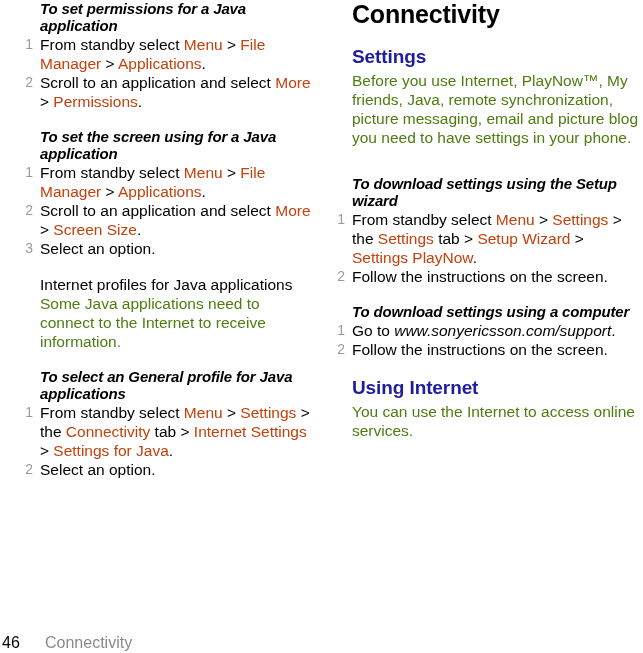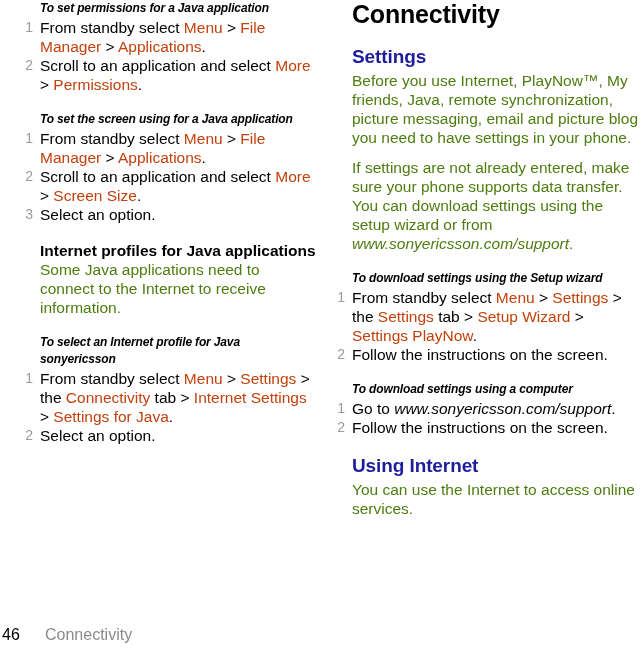--- a/index.html
+++ b/index.html
@@ -47,27 +47,27 @@
   .h-blue {
     font-size: 19px;
     font-weight: bold;
     color: #1d1d9e;
     line-height: 23px;
     margin: 17px 0 3px 22px;
     letter-spacing: -0.1px;
   }
   .h-black {
     font-size: 15.5px;
-    font-weight: bold;
+    font-weight: normal;
     color: #000;
     line-height: 19px;
     margin: 0 0 0 22px;
   }
   .h-italic {
-    font-size: 12px;
+    font-size: 15px;
     font-weight: bold;
     font-style: italic;
     color: #000;
     line-height: 17px;
     margin: 0 0 1px 22px;
     letter-spacing: -0.15px;
   }
 
   
   p.body {
@@ -104,21 +104,21 @@
     font-weight: normal;
     line-height: 19px;
   }
   .lnk { color: #c2410c; }
   .ital { font-style: italic; }
 
   
   .footer {
     position: absolute;
     left: 0;
-    bottom: 8px;
+    bottom: 0;
     width: 562px;
     height: 22px;
   }
   .footer .pageno {
     position: absolute;
     left: 2px;
     bottom: 0;
     font-size: 16px;
     color: #000;
     line-height: 20px;
@@ -154,39 +154,38 @@
         <li><span class="num">3</span><span><span>Select an option.</span></span></li>
       </ol>
 
     <div class="gap-md"></div>
 
     <div class="h-black">Internet profiles for Java applications</div>
     <p class="body">Some Java applications need to connect to the Internet to receive information.</p>
 
     <div class="gap-md"></div>
 
-    <div class="h-italic">To select an Internet profile for Java sonyericsson</div>
+    <div class="h-italic">To select an General profile for Java applications</div>
     <ol class="steps">
         <li><span class="num">1</span><span><span>From standby select </span><span class="lnk">Menu</span><span> &gt; </span><span class="lnk">Settings</span><span> &gt; the </span><span class="lnk">Connectivity</span><span> tab &gt; </span><span class="lnk">Internet Settings</span><span> &gt; </span><span class="lnk">Settings for Java</span><span>.</span></span></li>
         <li><span class="num">2</span><span><span>Select an option.</span></span></li>
       </ol>
 
   </div>
 
   <div class="col col-right">
 
     <h1 class="chapter-title">Connectivity</h1>
 
     <h2 class="h-blue">Settings</h2>
 
     <p class="body">Before you use Internet, PlayNow™, My friends, Java, remote synchronization, picture messaging, email and picture blog you need to have settings in your phone.</p>
 
     <div class="gap-sm"></div>
 
-    <p class="body"><span>If settings are not already entered, make sure your phone supports data transfer. You can download settings using the setup wizard or from </span><span class="ital">www.sonyericsson.com/support</span><span>.</span></p>
 
     <div class="gap-md"></div>
 
     <div class="h-italic">To download settings using the Setup wizard</div>
     <ol class="steps">
         <li><span class="num">1</span><span><span>From standby select </span><span class="lnk">Menu</span><span> &gt; </span><span class="lnk">Settings</span><span> &gt; the </span><span class="lnk">Settings</span><span> tab &gt; </span><span class="lnk">Setup Wizard</span><span> &gt; </span><span class="lnk">Settings PlayNow</span><span>.</span></span></li>
         <li><span class="num">2</span><span><span>Follow the instructions on the screen.</span></span></li>
       </ol>
 
     <div class="gap-md"></div>

